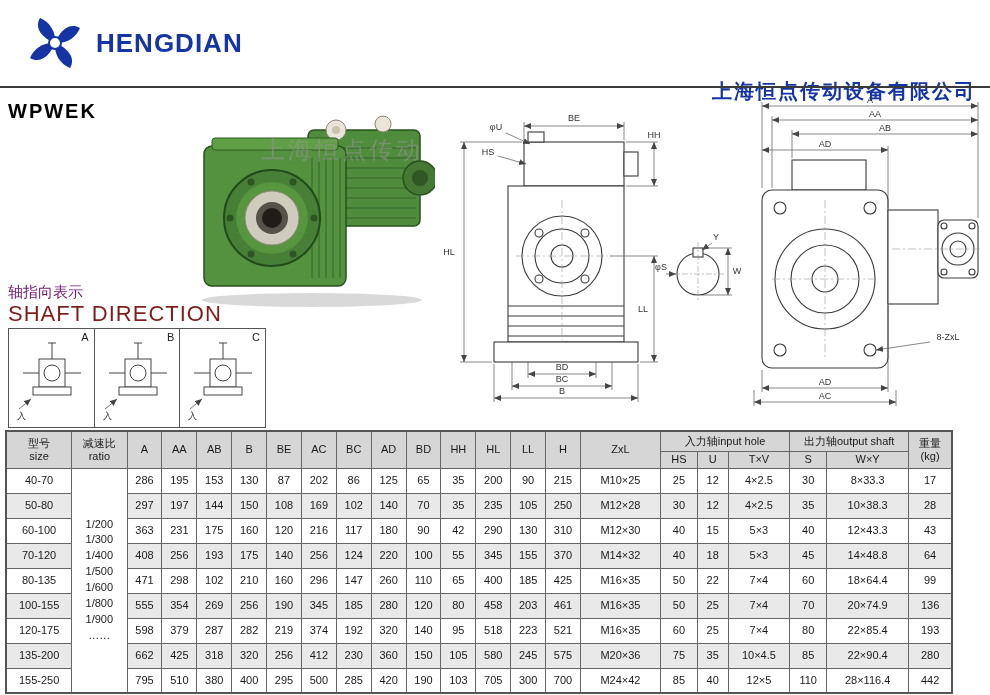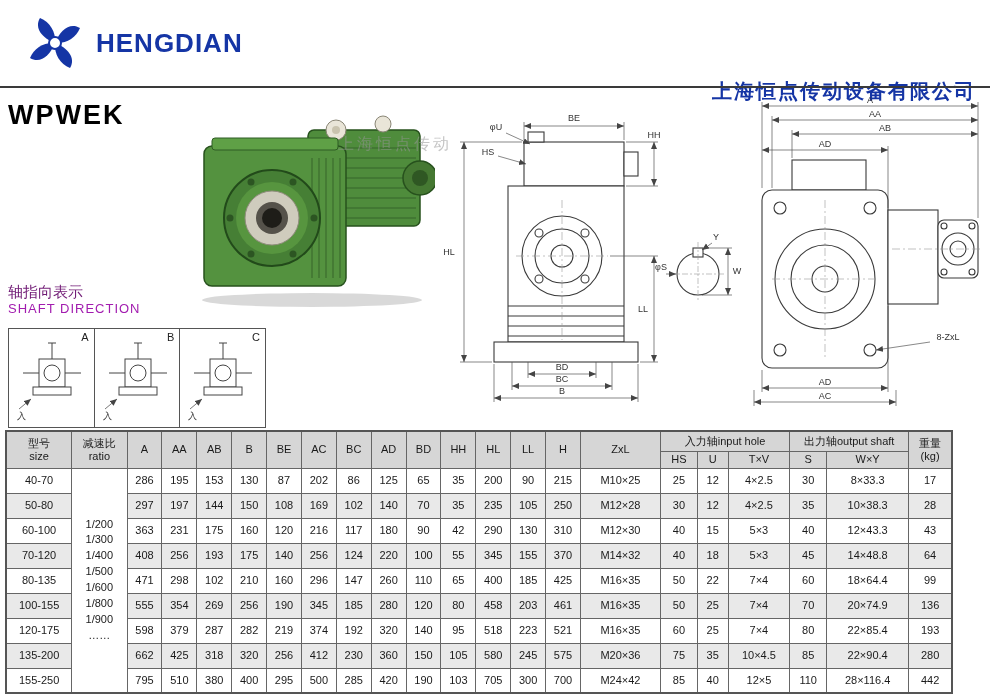--- a/index.html
+++ b/index.html
@@ -5,32 +5,32 @@
   * { margin:0; padding:0; box-sizing:border-box; }
   html,body { width:990px; height:695px; background:#fff; font-family:"Liberation Sans",sans-serif; }
   .page { position:absolute; left:0; top:0; width:990px; height:695px; background:#fff; overflow:hidden; }
 
   
   .logo { position:absolute; left:24px; top:14px; }
   .brand { position:absolute; left:96px; top:28px; font-size:26px; font-weight:bold; color:#1535a5; letter-spacing:1px; }
   .company { position:absolute; right:14px; top:30px; font-size:20px; font-weight:bold; color:#1535a5; letter-spacing:2px;margin-top:48px; }
   .hrule { position:absolute; left:0; top:86px; width:990px; height:2px; background:#3a3a3a; }
 
-  .model-title { position:absolute; left:8px; top:100px; font-size:27px; font-weight:bold; color:#000; letter-spacing:2px;text-align:center; }
+  .model-title { position:absolute; left:8px; top:100px; font-size:20px; font-weight:bold; color:#000; letter-spacing:2px;text-align:center; }
 
   .photo { position:absolute; left:190px; top:108px; }
-  .watermark { position:absolute; left:232px; top:134px; width:220px; text-align:right; font-size:16px;
+  .watermark { position:absolute; left:232px; top:134px; width:220px; text-align:center; font-size:24px;
                color:rgba(150,150,150,.55); letter-spacing:3px; pointer-events:none; }
 
   .front-view { position:absolute; left:436px; top:108px; }
   .section-view { position:absolute; left:652px; top:228px; }
   .side-view { position:absolute; left:736px; top:94px; }
 
   .shaft-cn { position:absolute; left:8px; top:283px; font-size:15px; color:#701a75; }
-  .shaft-en { position:absolute; left:8px; top:301px; font-size:13px; color:#a21caf; letter-spacing:1px; }
+  .shaft-en { position:absolute; left:8px; top:301px; font-size:22px; color:#7f1d1d; letter-spacing:1px; }
 
   .diagram-box { position:absolute; left:8px; top:328px; width:258px; height:100px; border:1px solid #555; display:flex; }
   .diagram-cell { flex:1; position:relative; border-right:1px solid #555; }
   .diagram-cell:last-child { border-right:none; }
   .diagram-letter { position:absolute; top:2px; right:5px; font-size:11px; color:#222; }
 
   svg text { font-family:"Liberation Sans",sans-serif; fill:#333; font-size:9px; }
 
   
   .spec { position:absolute; left:5px; top:430px; width:948px; border-collapse:collapse; table-layout:fixed;

